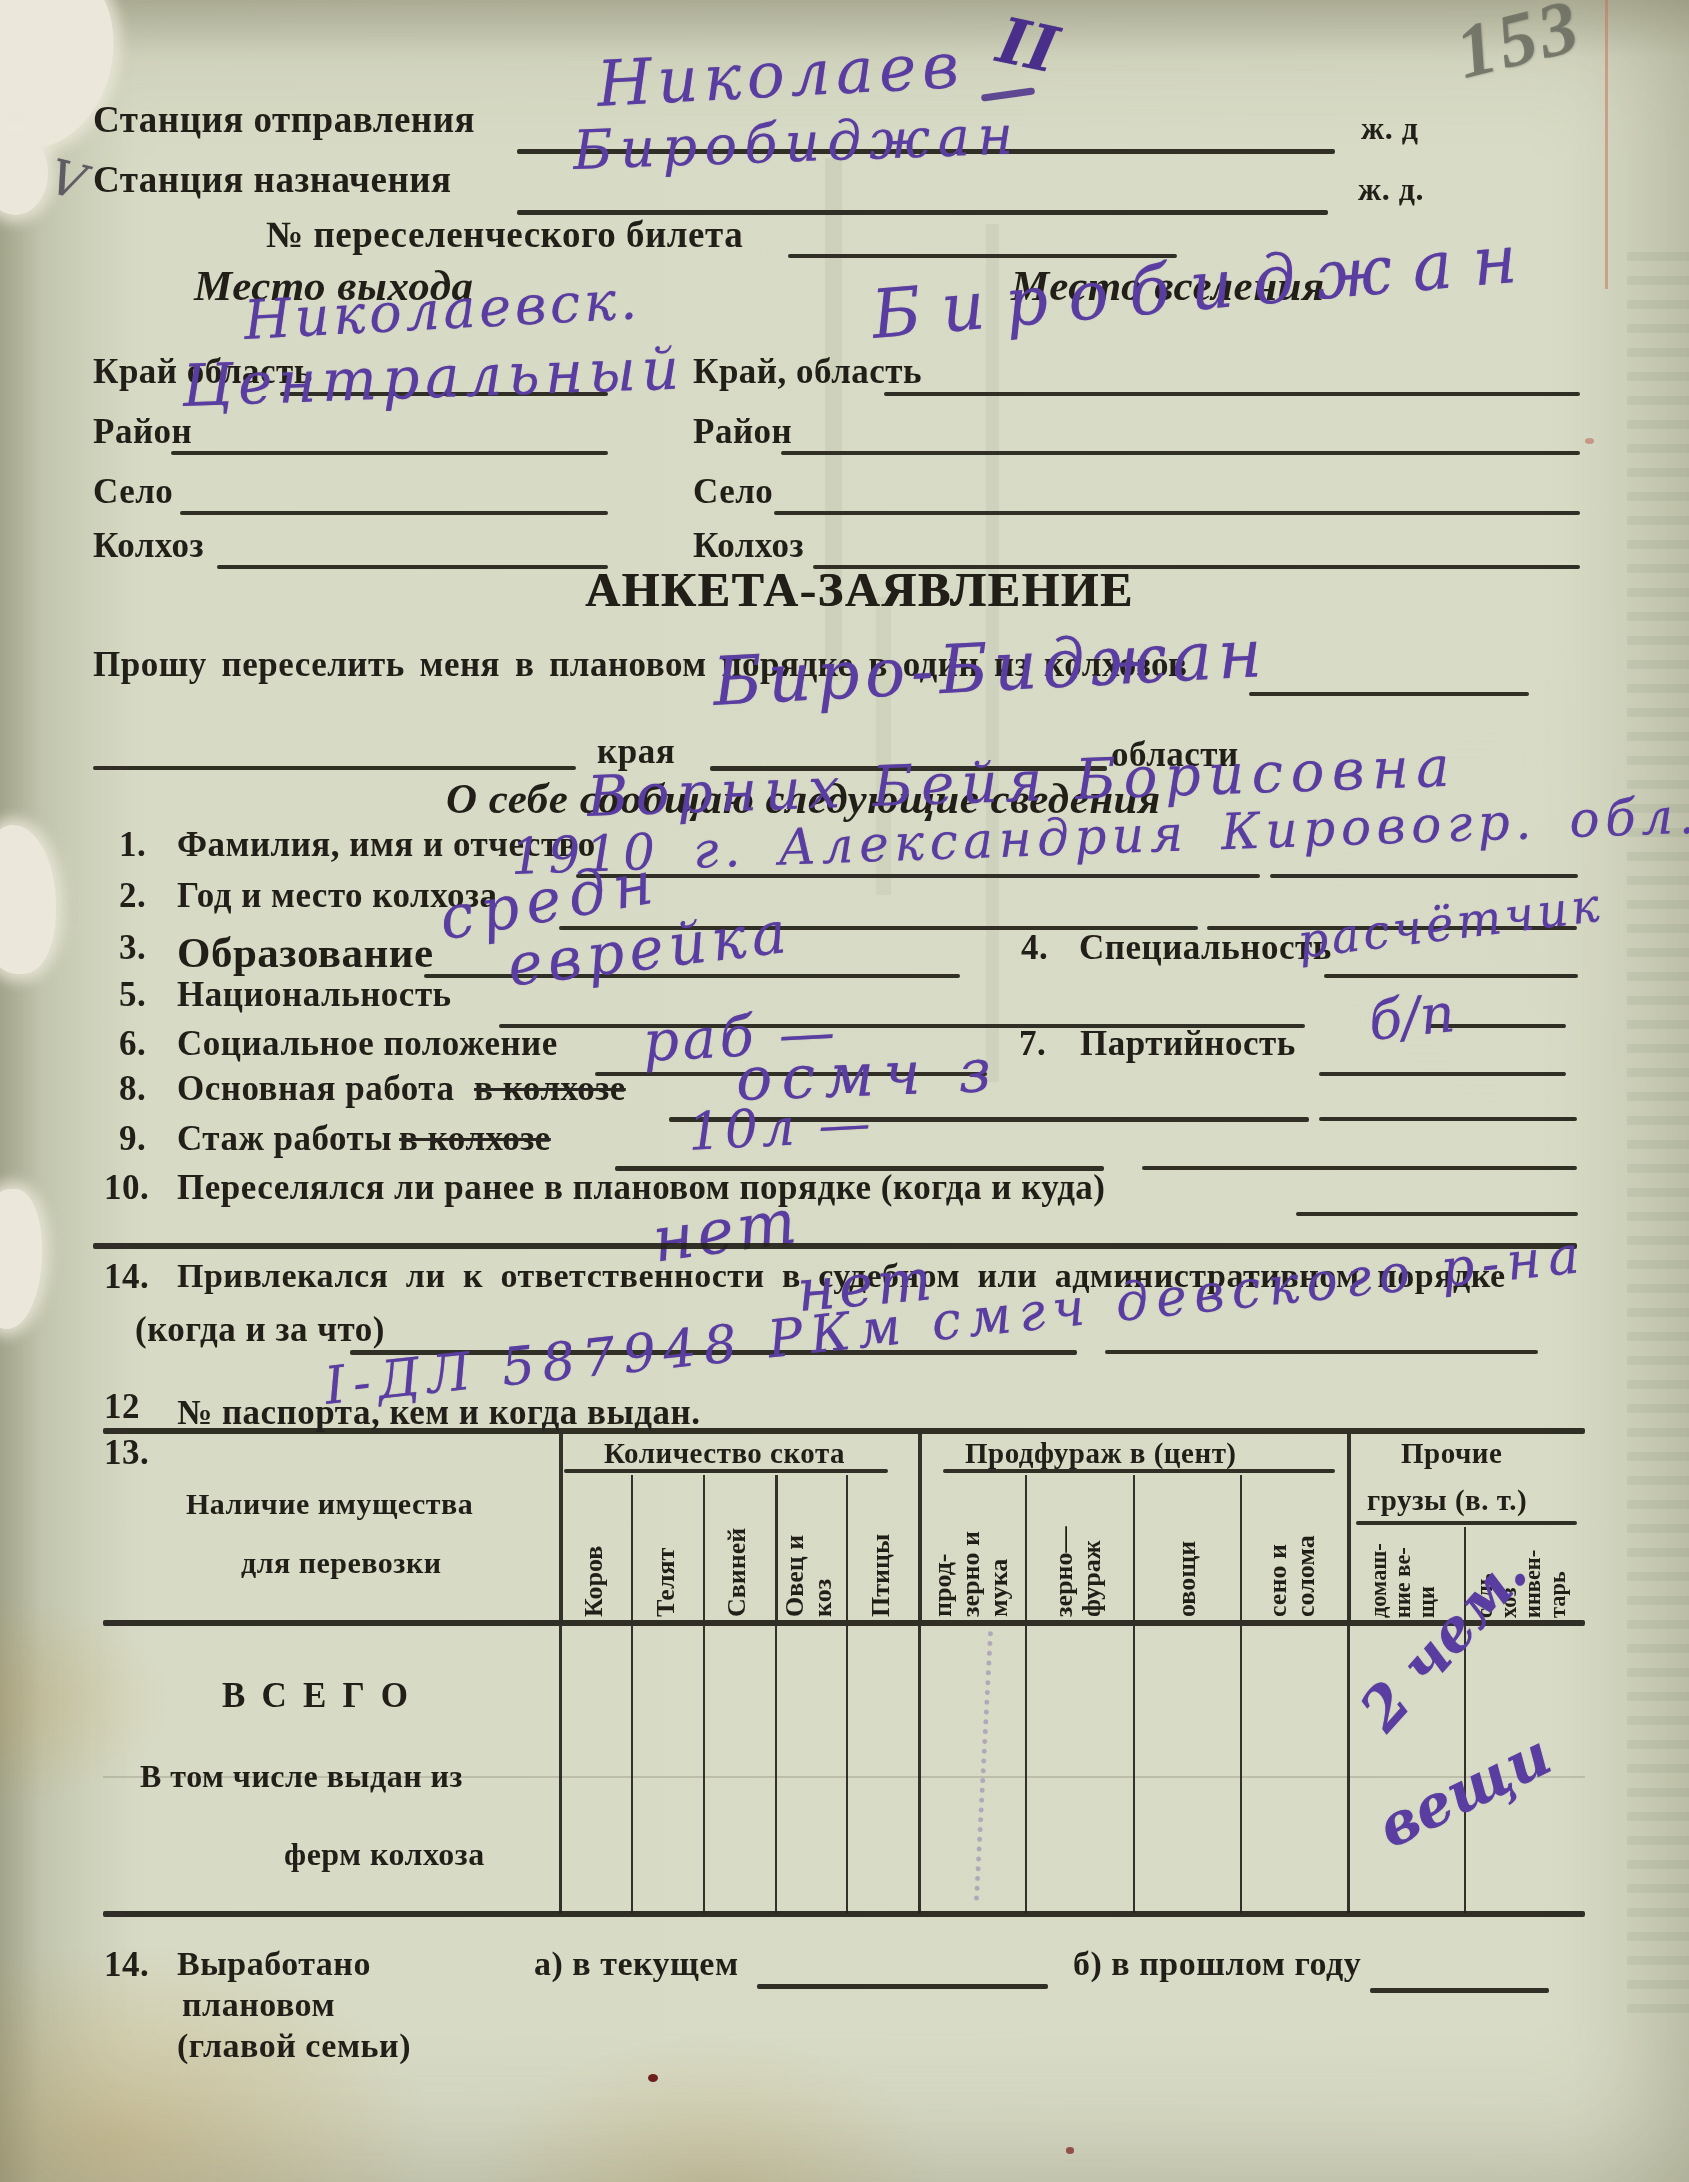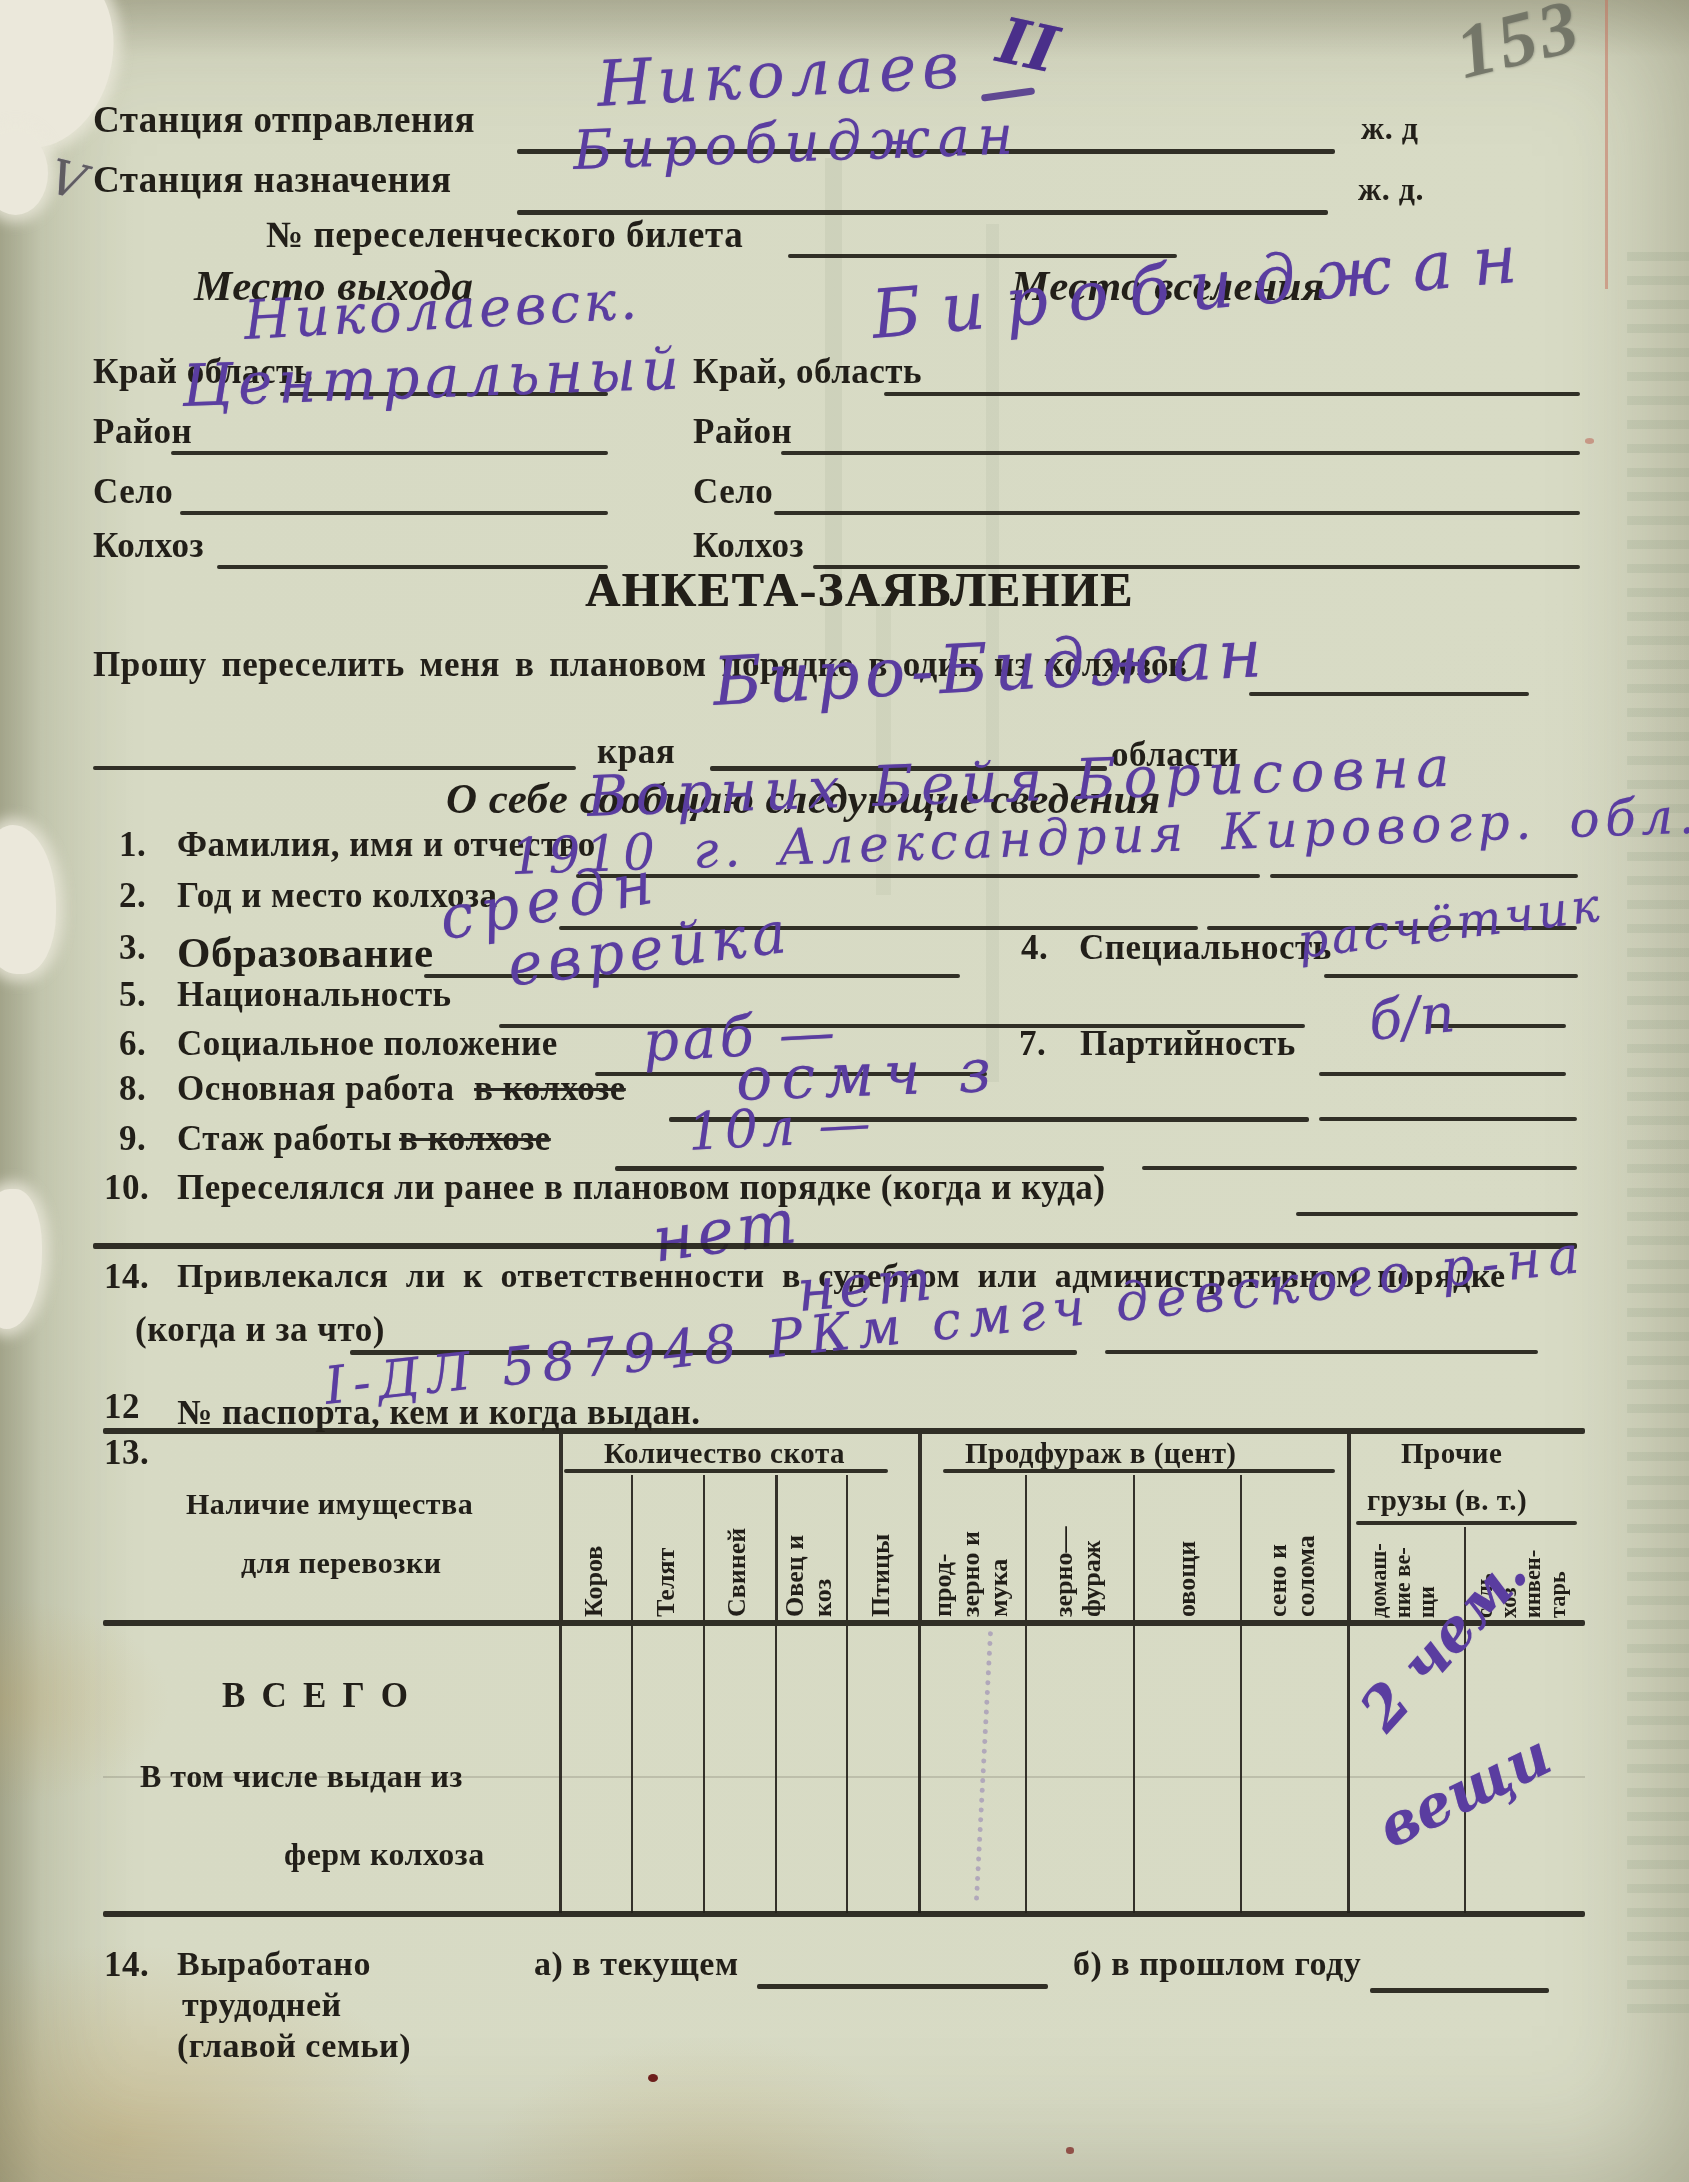--- a/index.html
+++ b/index.html
@@ -236,21 +236,21 @@
   <div class="pl" style="left:284px;top:1836px;font-size:32px;text-align:right;">ферм колхоза</div>
 
   <div class="hw" style="left:1372px;top:1687px;font-size:58px;font-weight:700;transform:rotate(-48deg);">2 чем.</div>
   <div class="hw" style="left:1382px;top:1797px;font-size:58px;font-weight:700;transform:rotate(-26deg);">вещи</div>
   <div style="position:absolute;left:981px;top:1631px;width:0;height:270px;border-left:5.6px dotted rgba(106,74,168,.35);transform:rotate(3deg);"></div>
 
   <div class="ul" style="left:103px;top:1911px;width:1482px;height:5.6px;"></div>
 
   <div class="pl" style="left:104px;top:1945px;font-size:35px;">14.</div>
   <div class="pl" style="left:177px;top:1945px;font-size:34px;">Выработано</div>
-  <div class="pl" style="left:182px;top:1986px;font-size:34px;">трудодней</div>
+  <div class="pl" style="left:182px;top:1986px;font-size:34px;">плановом</div>
   <div class="pl" style="left:177px;top:2027px;font-size:34px;">(главой семьи)</div>
   <div class="pl" style="left:534px;top:1945px;font-size:34px;">а) в текущем</div>
   <div class="ul" style="left:757px;top:1984px;width:291px;height:4.7px;"></div>
   <div class="pl" style="left:1073px;top:1945px;font-size:34px;">б) в прошлом году</div>
   <div class="ul" style="left:1370px;top:1988px;width:179px;height:4.7px;"></div>
 
 </div>
 
 
 </body></html>

